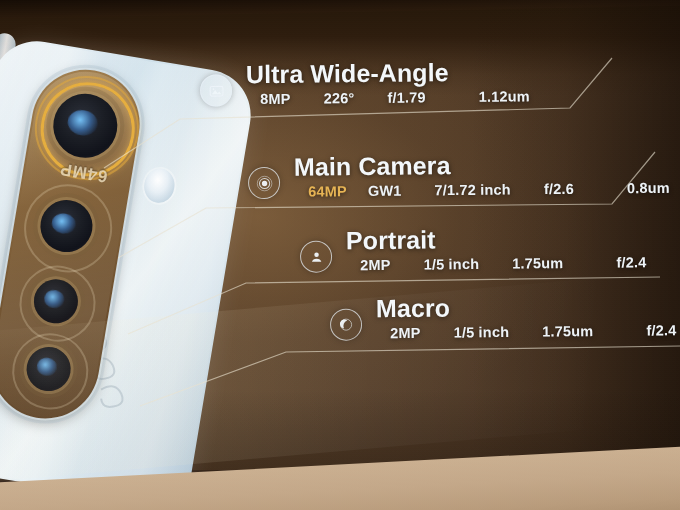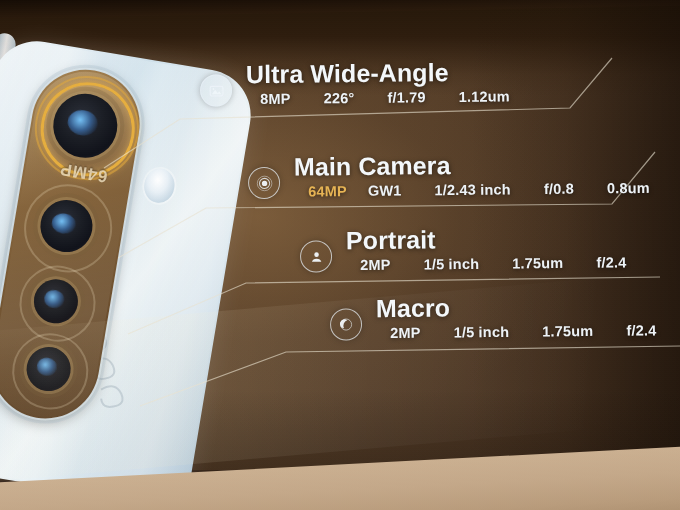--- a/index.html
+++ b/index.html
@@ -166,21 +166,21 @@
     text-shadow:0 1px 5px rgba(0,0,0,0.55);
     white-space:nowrap;
   }
   .specs{
     margin-top:3px;color:#eef3f7;font-size:14.5px;font-weight:700;
     letter-spacing:0.2px;white-space:nowrap;
     text-shadow:0 1px 4px rgba(0,0,0,0.55);
     display:flex;align-items:baseline;
   }
   .specs span{margin-right:19px;padding-left:14px;}
-  .specs span:last-child{margin-right:0;}
+  .specs span:last-child{margin-right:0;margin-left:20px;}
   .specs .hl{color:#e7b454;margin-right:7px;}
 
   
   #row-uw   {left:200px;top:60px;  transform:rotate(-0.6deg);}
   #row-main {left:248px;top:152px; transform:rotate(-0.6deg);}
   #row-port {left:300px;top:226px; transform:rotate(-0.6deg);}
   #row-macro{left:330px;top:294px; transform:rotate(-0.6deg);}
 
   
   .glare{
@@ -285,22 +285,22 @@
         <circle cx="12" cy="12" r="9.2" fill="none" stroke="rgba(238,245,250,0.5)" stroke-width="1.1"></circle>
         <circle cx="12" cy="12" r="6.4" fill="none" stroke="rgba(238,245,250,0.8)" stroke-width="1.3"></circle>
         <circle cx="12" cy="12" r="3.4" fill="rgba(242,248,252,0.95)"></circle>
       </svg>
     </div>
     <div class="textcol">
       <div class="title">Main Camera</div>
       <div class="specs">
         <span class="hl">64MP</span>
         <span>GW1</span>
-        <span>1/2.43 inch</span>
-        <span>f/0.8</span>
+        <span>7/1.72 inch</span>
+        <span>f/2.6</span>
         <span>0.8um</span>
       </div>
     </div>
   </div>
 
   <div class="row" id="row-port">
     <div class="icon">
       <svg width="17" height="17" viewBox="0 0 24 24">
         <circle cx="12" cy="8.6" r="3.2" fill="rgba(242,248,252,0.95)"></circle>
         <path d="M5.4 18.6 a6.8 5.6 0 0 1 13.2 0 Z" fill="rgba(242,248,252,0.95)"></path>

